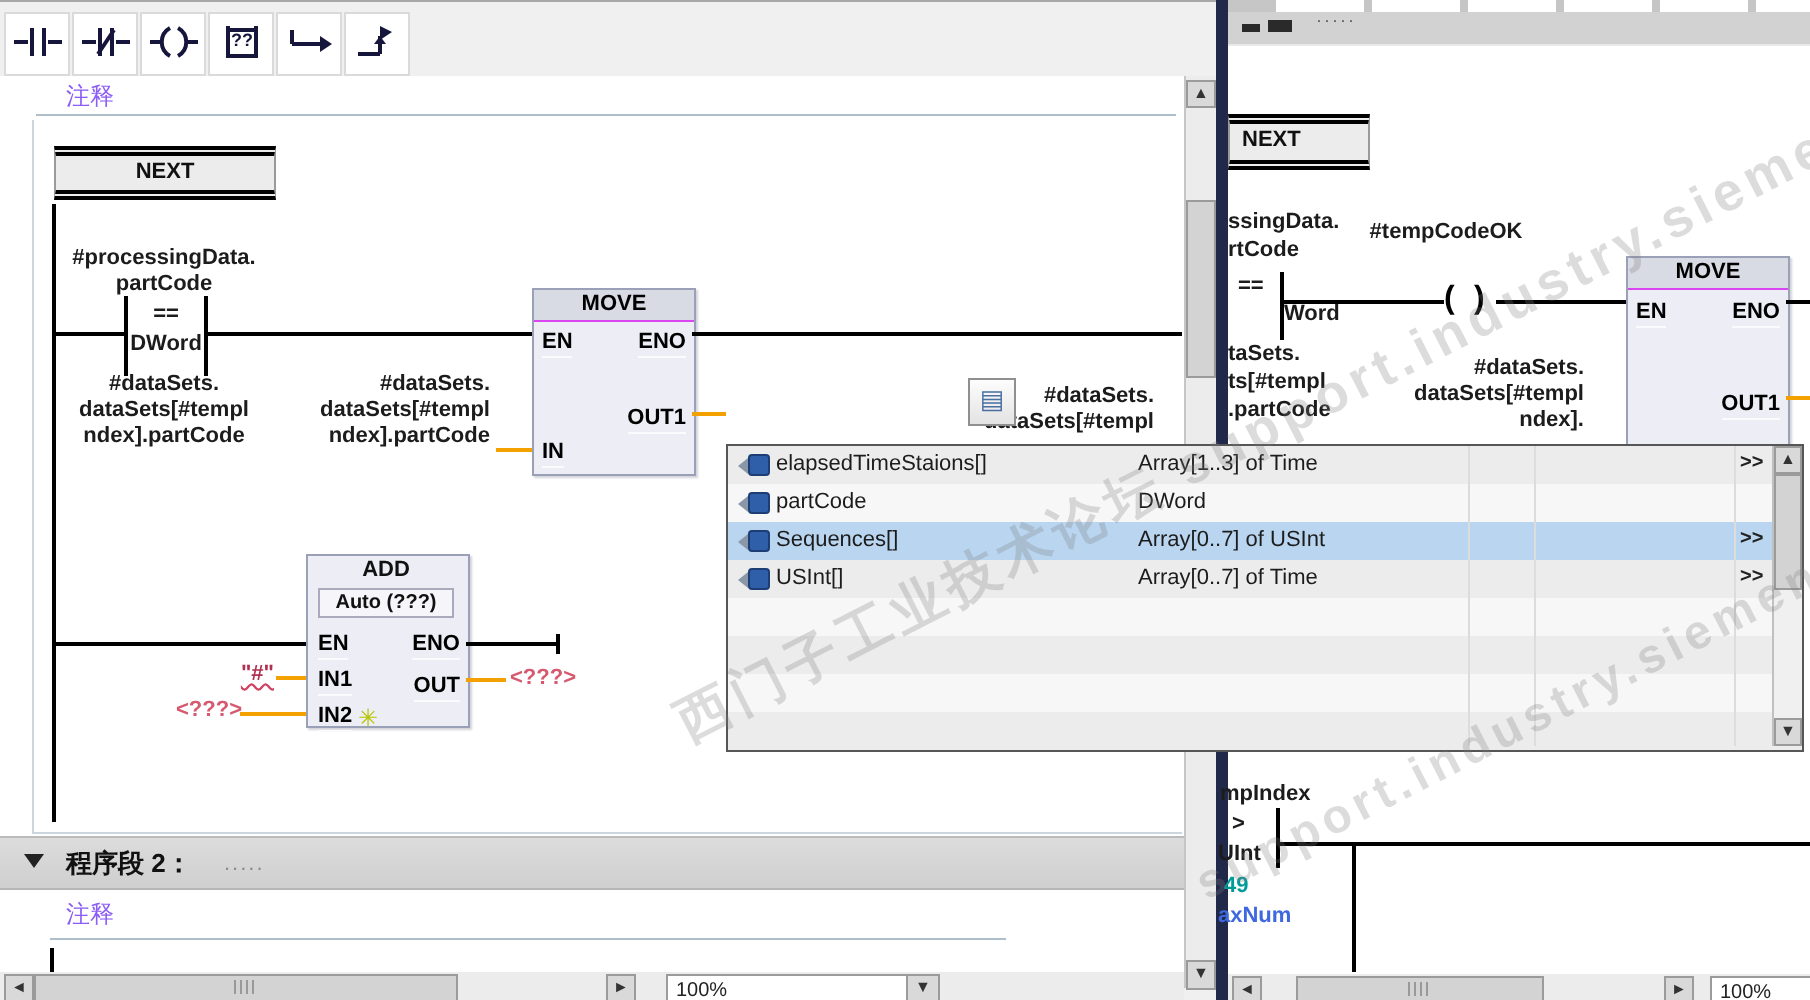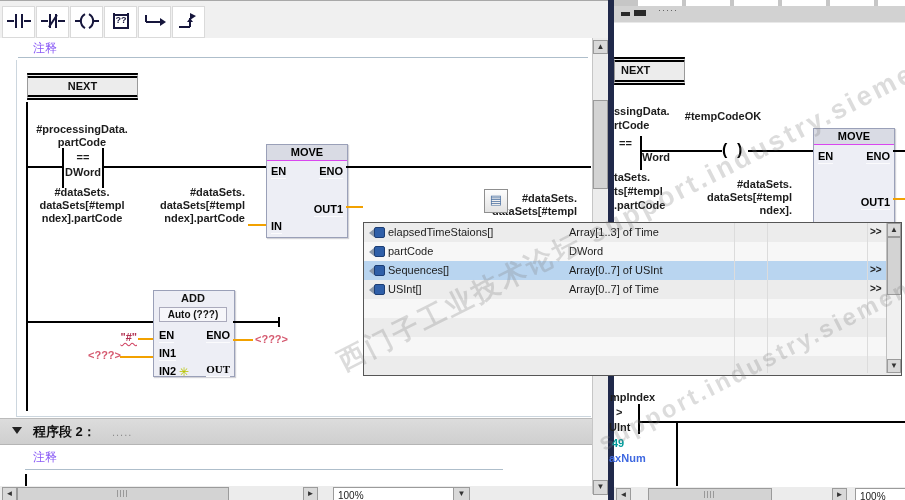--- a/index.html
+++ b/index.html
@@ -146,27 +146,27 @@
     <div class="pin" style="left:4px;top:76px;">IN</div>
   </div>
   <div class="wire" style="left:346px;top:166px;width:245px;"></div>
   <div class="owire" style="left:346px;top:206px;width:17px;"></div>
   <div class="owire" style="left:248px;top:224px;width:18px;"></div>
   <div class="op right" style="left:143px;top:186px;width:102px;"><span>#dataSets.</span><br><span>dataSets[#templ</span><br><span>ndex].partCode</span></div>
 
   <div class="op right" style="left:480px;top:192px;width:97px;"><span>#dataSets.</span><br><span>dataSets[#templ</span></div>
 
   <div class="wire" style="left:27px;top:321px;width:126px;"></div>
-  <div class="block" style="left:153px;top:277px;width:80px;height:85px;margin-top:13px;">
+  <div class="block" style="left:153px;top:277px;width:80px;height:85px;">
     <div class="abs center" style="left:0;top:1px;width:78px;font-weight:bold;">ADD</div>
     <div class="abs center" style="left:5px;top:16px;width:66px;height:13px;background:#f6f6fa;border:1px solid #aaaabc;font-weight:bold;font-size:10px;line-height:13px;">Auto (???)</div>
     <div class="pin" style="left:5px;top:39px;">EN</div>
     <div class="pin" style="right:4px;top:39px;">ENO</div>
     <div class="pin" style="left:5px;top:57px;">IN1</div>
-    <div class="pin" style="right:4px;top:73px;font-family:Liberation Serif, serif;">OUT</div>
+    <div class="pin" style="right:4px;top:60px;">OUT</div>
     <div class="pin" style="left:5px;top:75px;">IN2</div>
     <div class="abs" style="left:25px;top:74px;color:#b8c400;font-size:12px;">✳</div>
   </div>
   <div class="wire" style="left:233px;top:321px;width:46px;"></div>
   <div class="vwire" style="left:278px;top:317px;height:10px;"></div>
   <div class="owire" style="left:233px;top:339px;width:20px;"></div>
   <div class="op err" style="left:255px;top:333px;">&lt;???&gt;</div>
   <div class="op err wavy right" style="left:105px;top:331px;width:32px;color:#b03050;">"#"</div>
   <div class="owire" style="left:138px;top:338px;width:15px;"></div>
   <div class="op err" style="left:88px;top:349px;">&lt;???&gt;</div>

